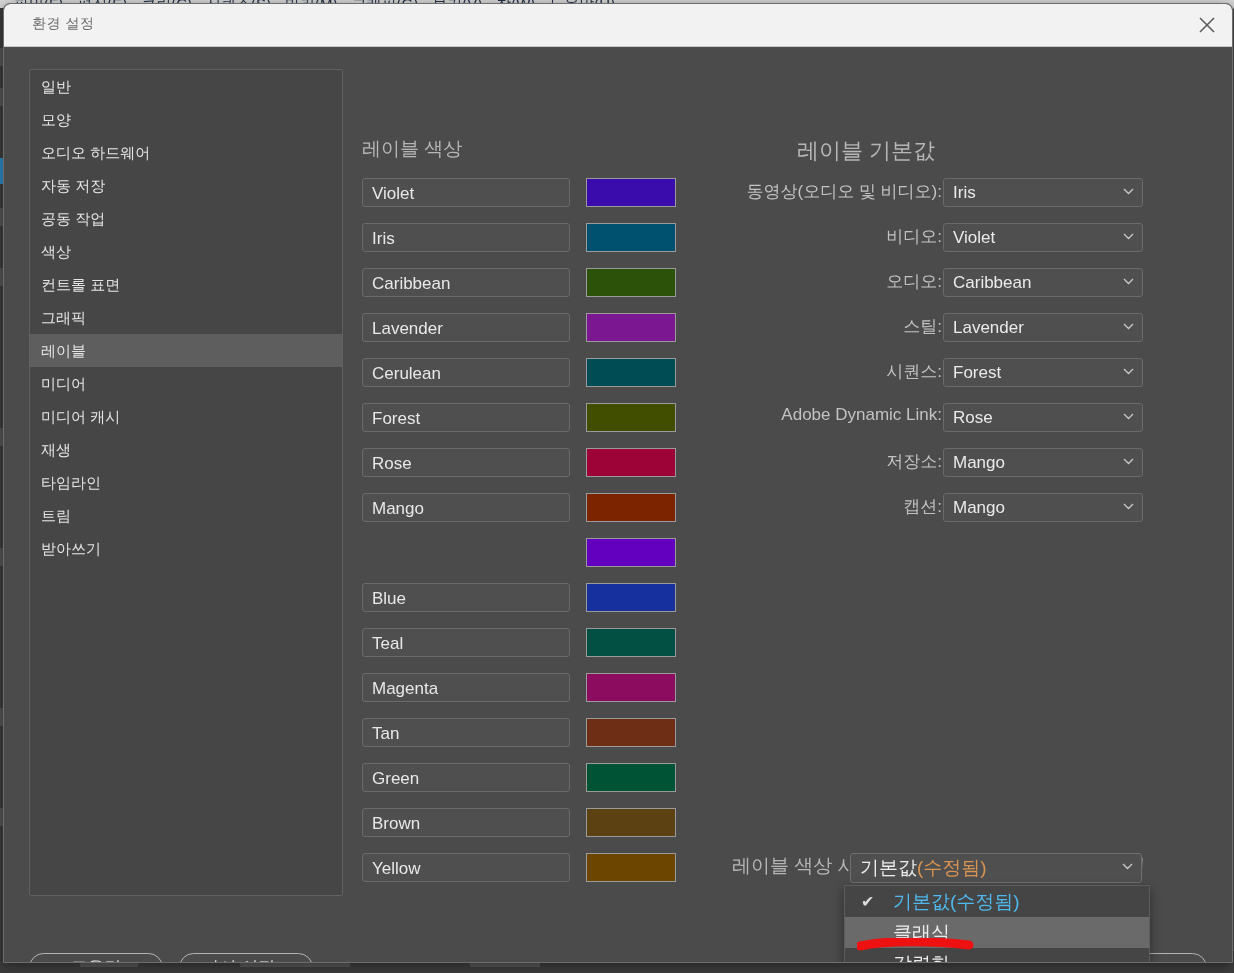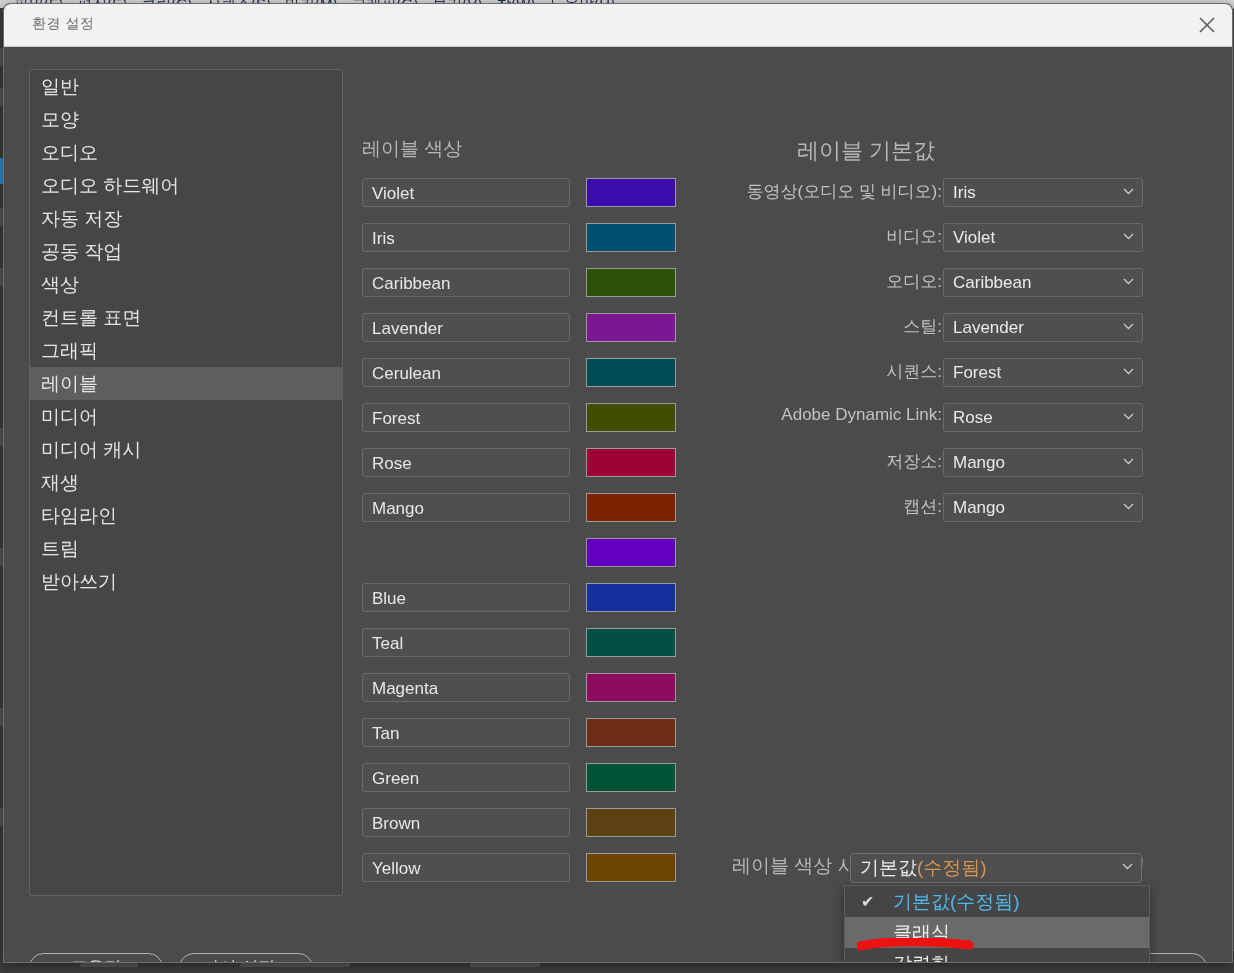--- a/index.html
+++ b/index.html
@@ -137,21 +137,21 @@
     background: #464646;
     border: 1px solid #606060;
     border-radius: 2px;
     overflow: hidden;
   }
   .side-item {
     height: 33px;
     line-height: 33px;
     padding-left: 11px;
     color: #e4e4e4;
-    font-size: 19px;
+    font-size: 15px;
     white-space: nowrap;
     cursor: pointer;
   }
   .side-item.selected {
     background: #5e5e5e;
   }
 
   
   #labelcolors-heading {
     position: absolute;
@@ -405,21 +405,20 @@
         <line x1="17" y1="3" x2="3" y2="17" stroke="#5c5c5c" stroke-width="1.6"></line>
       </svg>
     </div>
   </div>
 
   <div id="dialog-body">
 
     <div id="sidebar">
         <div class="side-item"><span>일반</span></div>
         <div class="side-item"><span>모양</span></div>
-        <div class="side-item"><span>오디오</span></div>
         <div class="side-item"><span>오디오 하드웨어</span></div>
         <div class="side-item"><span>자동 저장</span></div>
         <div class="side-item"><span>공동 작업</span></div>
         <div class="side-item"><span>색상</span></div>
         <div class="side-item"><span>컨트롤 표면</span></div>
         <div class="side-item"><span>그래픽</span></div>
         <div class="side-item selected"><span>레이블</span></div>
         <div class="side-item"><span>미디어</span></div>
         <div class="side-item"><span>미디어 캐시</span></div>
         <div class="side-item"><span>재생</span></div>

